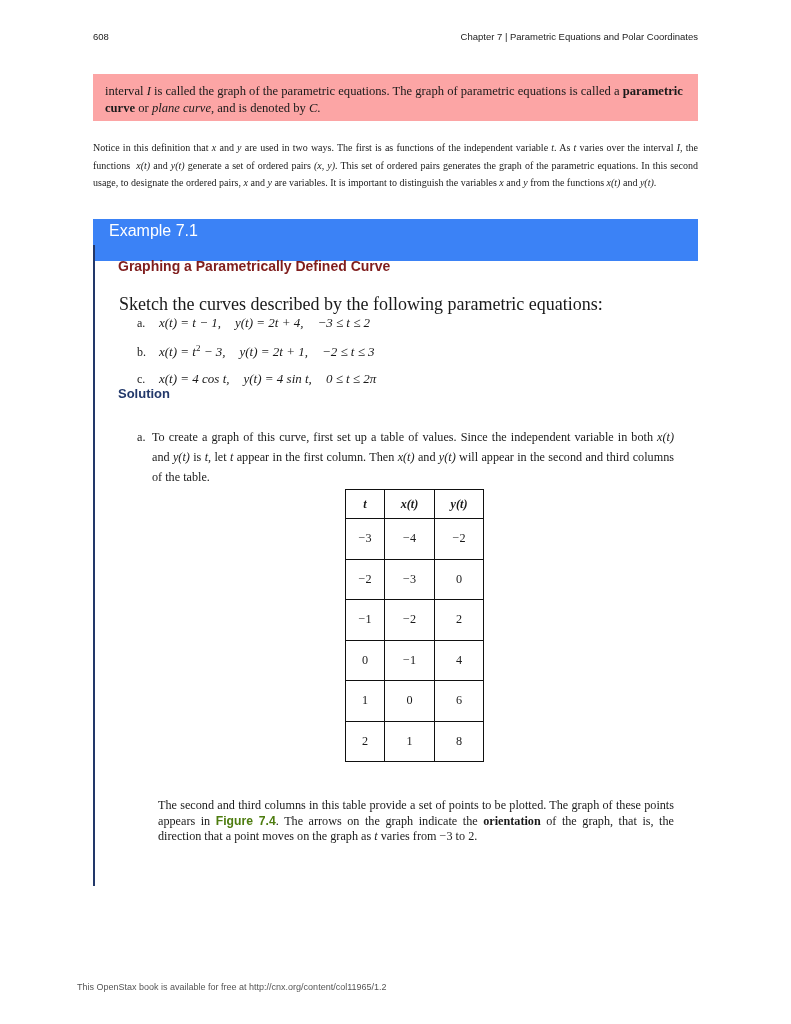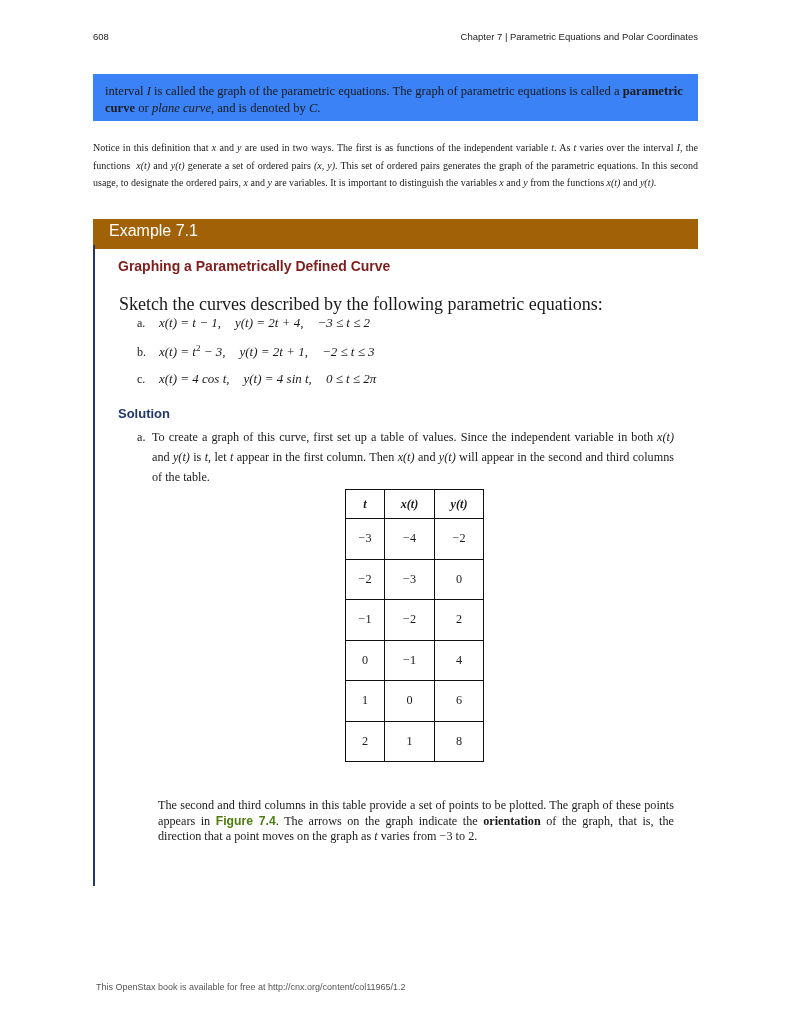--- a/index.html
+++ b/index.html
@@ -7,50 +7,50 @@
     .serif { font-family: "Liberation Serif", "DejaVu Serif", serif; }
     .sans { font-family: "Liberation Sans", "DejaVu Sans", sans-serif; }
     .math { font-family: "Liberation Serif", "DejaVu Serif", serif; font-style: italic; }
     .m-up { font-style: normal; }
 
     #page-number { position: absolute; left: 93px; top: 31px; font-size: 9.5px; color: #222; }
     #running-head { position: absolute; right: 93px; top: 31px; font-size: 9.5px; color: #222; }
 
     #definition-box {
       position: absolute; left: 93px; top: 74px; width: 605px; height: 47px;
-      background: #3b82f6; box-sizing: border-box; padding: 9px 12px 0 12px;
+      background: #fca5a5; box-sizing: border-box; padding: 9px 12px 0 12px;
       font-size: 12.6px; line-height: 17px;
     }
 
     #notice-paragraph {
       position: absolute; left: 93px; top: 139px; width: 605px;
       font-size: 10px; line-height: 17.6px; text-align: justify;
     }
     #notice-paragraph p { margin: 0; }
     .gap { display: inline-block; height: 1px; }
 
     #example-header {
-      position: absolute; left: 93px; top: 219px; width: 605px; height: 30px;
-      background: #a16207; color: #ffffff; box-sizing: border-box; padding: 3px 0 0 16px;
+      position: absolute; left: 93px; top: 219px; width: 605px; height: 42px;
+      background: #3b82f6; color: #ffffff; box-sizing: border-box; padding: 3px 0 0 16px;
       font-size: 16px;
     }
     #example-rule {
       position: absolute; left: 93px; top: 245px; width: 2px; height: 641px; background: #22386a;
     }
     #example-title {
       position: absolute; left: 118px; top: 258px; font-size: 14px; font-weight: bold; color: #7f1d1d;
     }
 
     #problem-intro { position: absolute; left: 119px; top: 294px; font-size: 18px; }
     .eq-row { position: absolute; left: 137px; font-size: 13px; white-space: pre; }
     .eq-row .lbl { display: inline-block; width: 22px; font-style: normal; font-size: 12px; }
     .sp { display: inline-block; width: 14px; }
 
     #solution-heading {
-      position: absolute; left: 118px; top: 406px; font-size: 13px; font-weight: bold; color: #22386a;
+      position: absolute; left: 118px; top: 386px; font-size: 13px; font-weight: bold; color: #22386a;
     }
     #solution-a {
       position: absolute; left: 137px; top: 427px; width: 537px; font-size: 12.2px; line-height: 20px;
     }
     #solution-a .lbl { position: absolute; left: 0; top: 0; }
     #solution-a .body { margin-left: 15px; text-align: justify; }
 
     #values-table {
       position: absolute; left: 345px; top: 489px; border-collapse: collapse;
       font-family: "Liberation Serif", "DejaVu Serif", serif; font-size: 12.2px;
@@ -62,21 +62,21 @@
     #values-table .c1 { width: 38px; }
     #values-table .c2 { width: 49px; }
     #values-table .c3 { width: 48px; }
 
     #closing-paragraph {
       position: absolute; left: 158px; top: 798px; width: 516px;
       font-size: 12.2px; line-height: 15.6px; text-align: justify;
     }
     #closing-paragraph .fig-link { color: #4d7c0f; font-weight: bold; font-family: "Liberation Sans", "DejaVu Sans", sans-serif; margin-top: 46px; }
 
-    #footer { position: absolute; left: 96px; top: 982px; font-size: 9px; color: #555; }
+    #footer { position: absolute; left: 77px; top: 982px; font-size: 9px; color: #555; }
   </style>
 </head>
 <body>
 
 <div id="page-number" class="sans">608</div>
 <div id="running-head" class="sans">Chapter 7 | Parametric Equations and Polar Coordinates</div>
 
 <div id="definition-box" class="serif"><span>interval </span><i>I</i><span> is called the graph of the parametric equations. The graph of parametric equations is called a </span><b>parametric curve</b><span> or </span><i>plane curve</i><span>, and is denoted by </span><i>C</i><span>.</span></div>
 
 <div id="notice-paragraph" class="serif">

